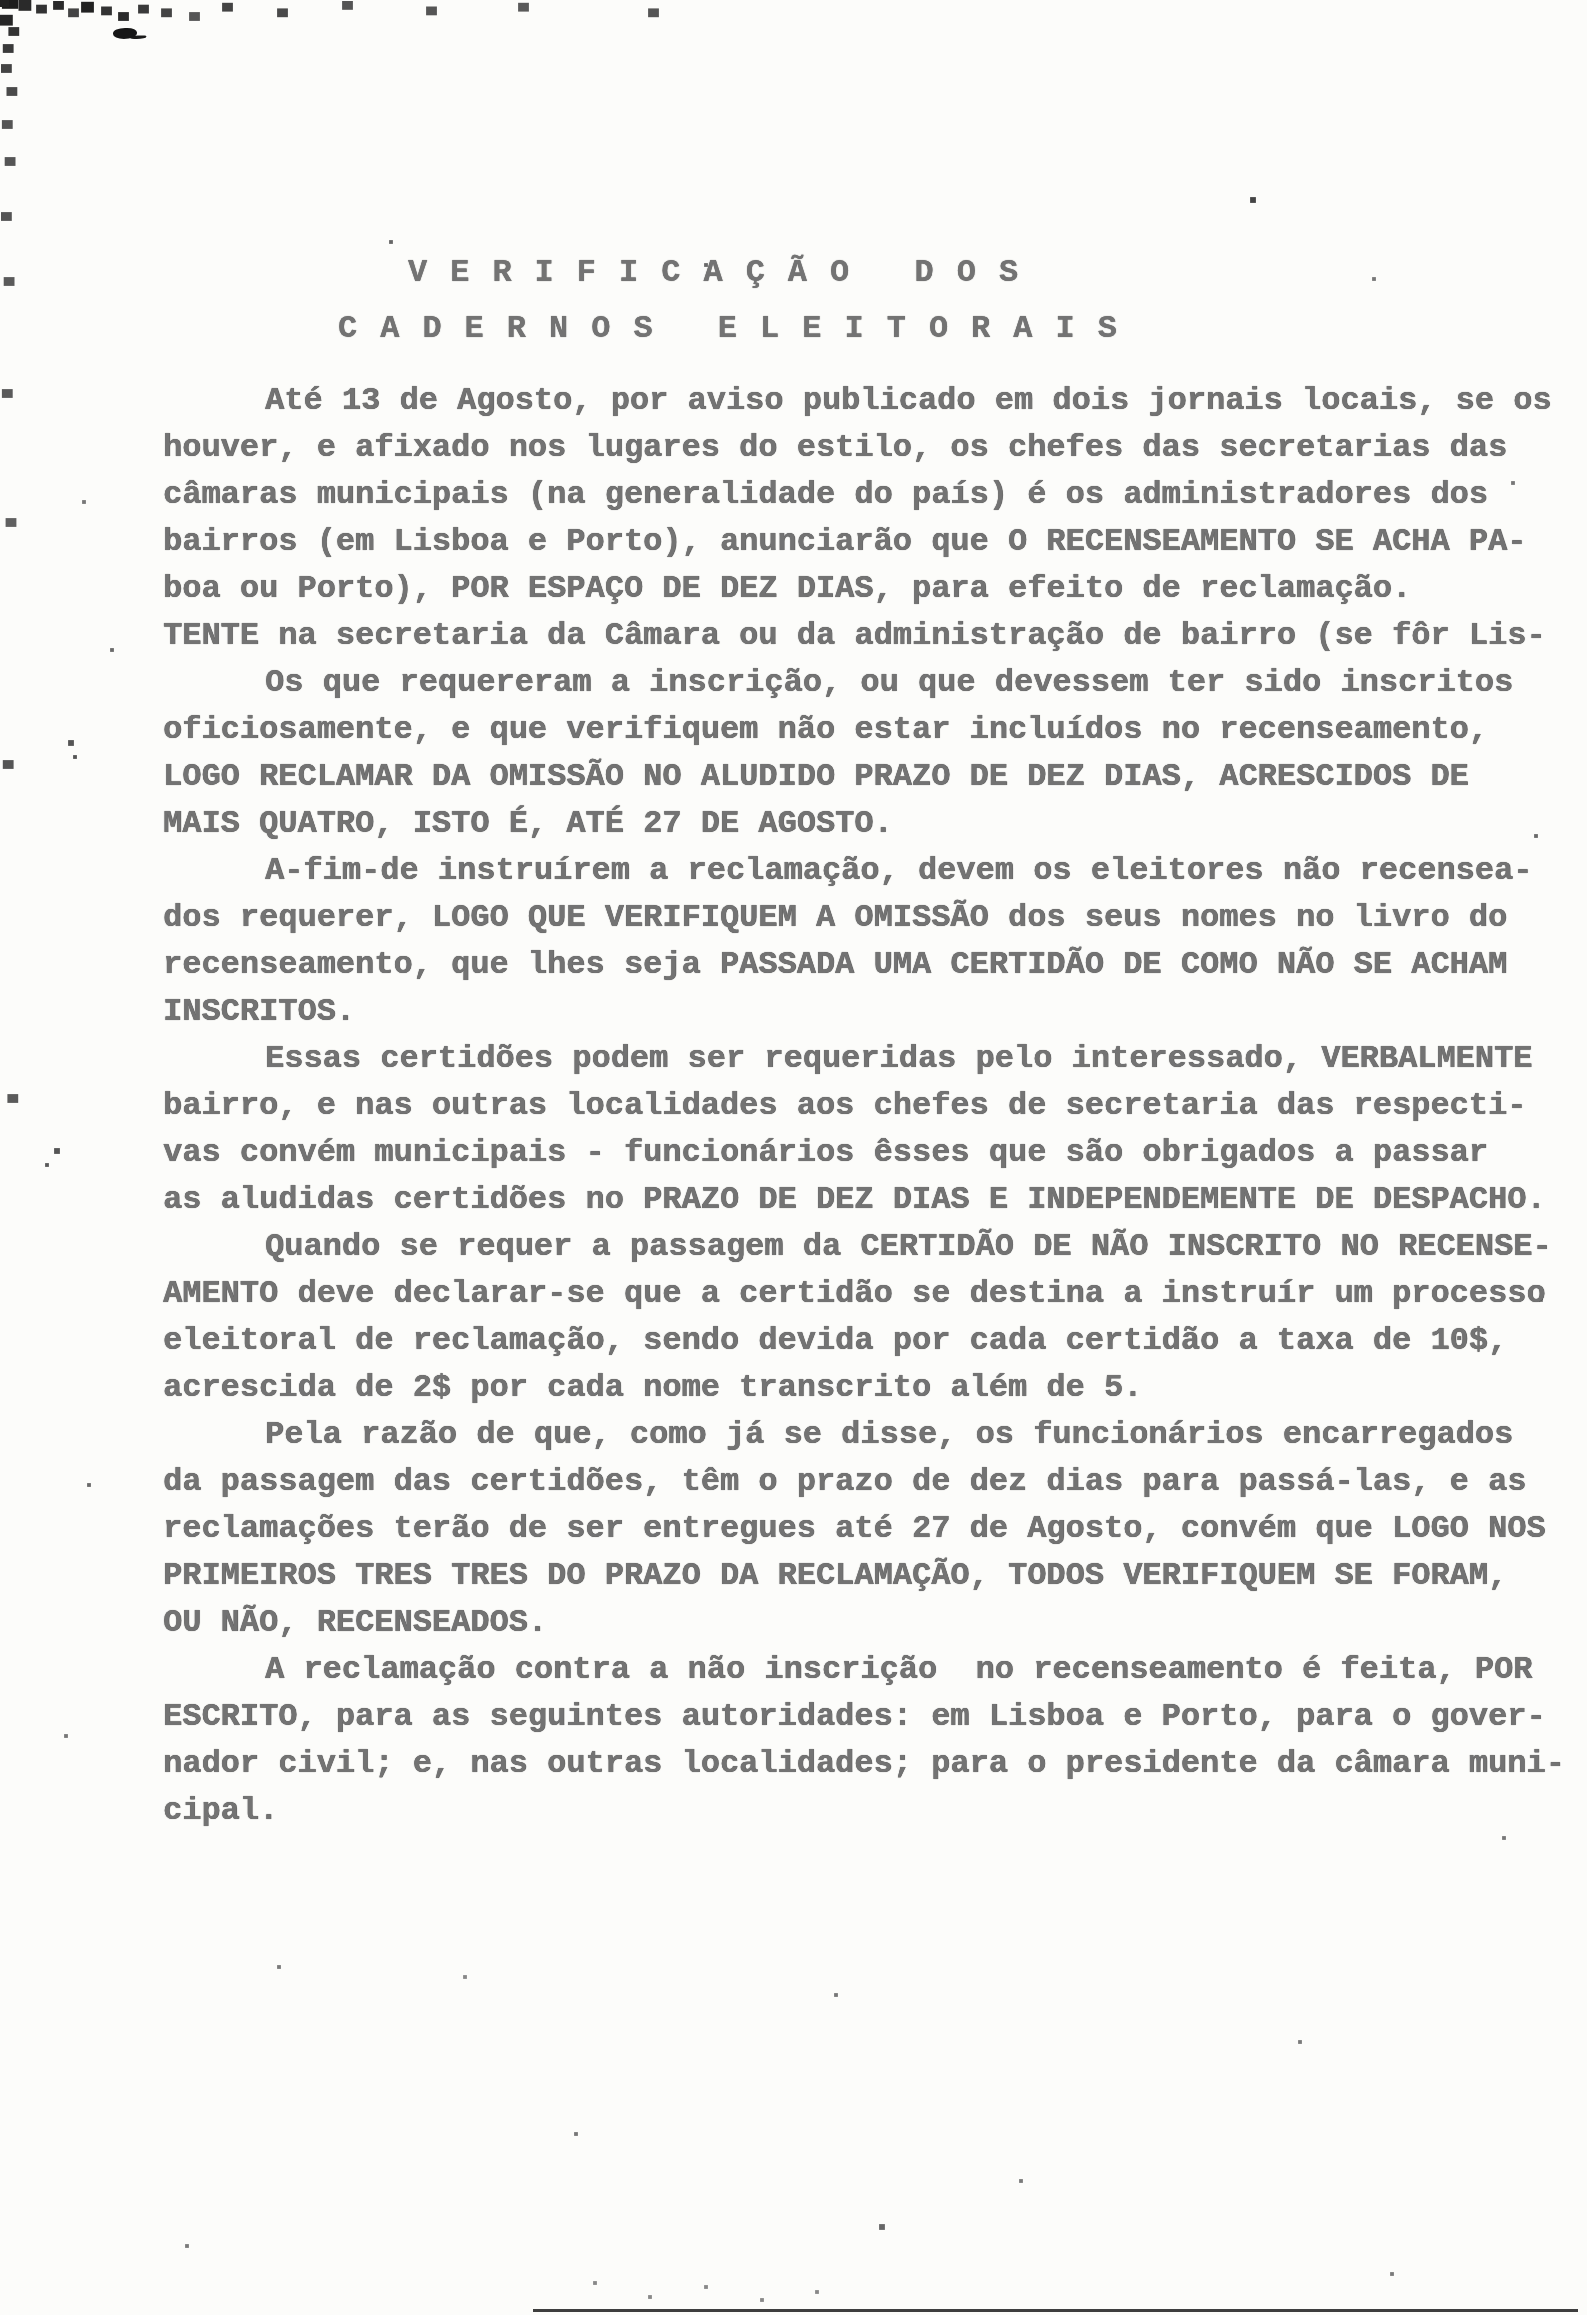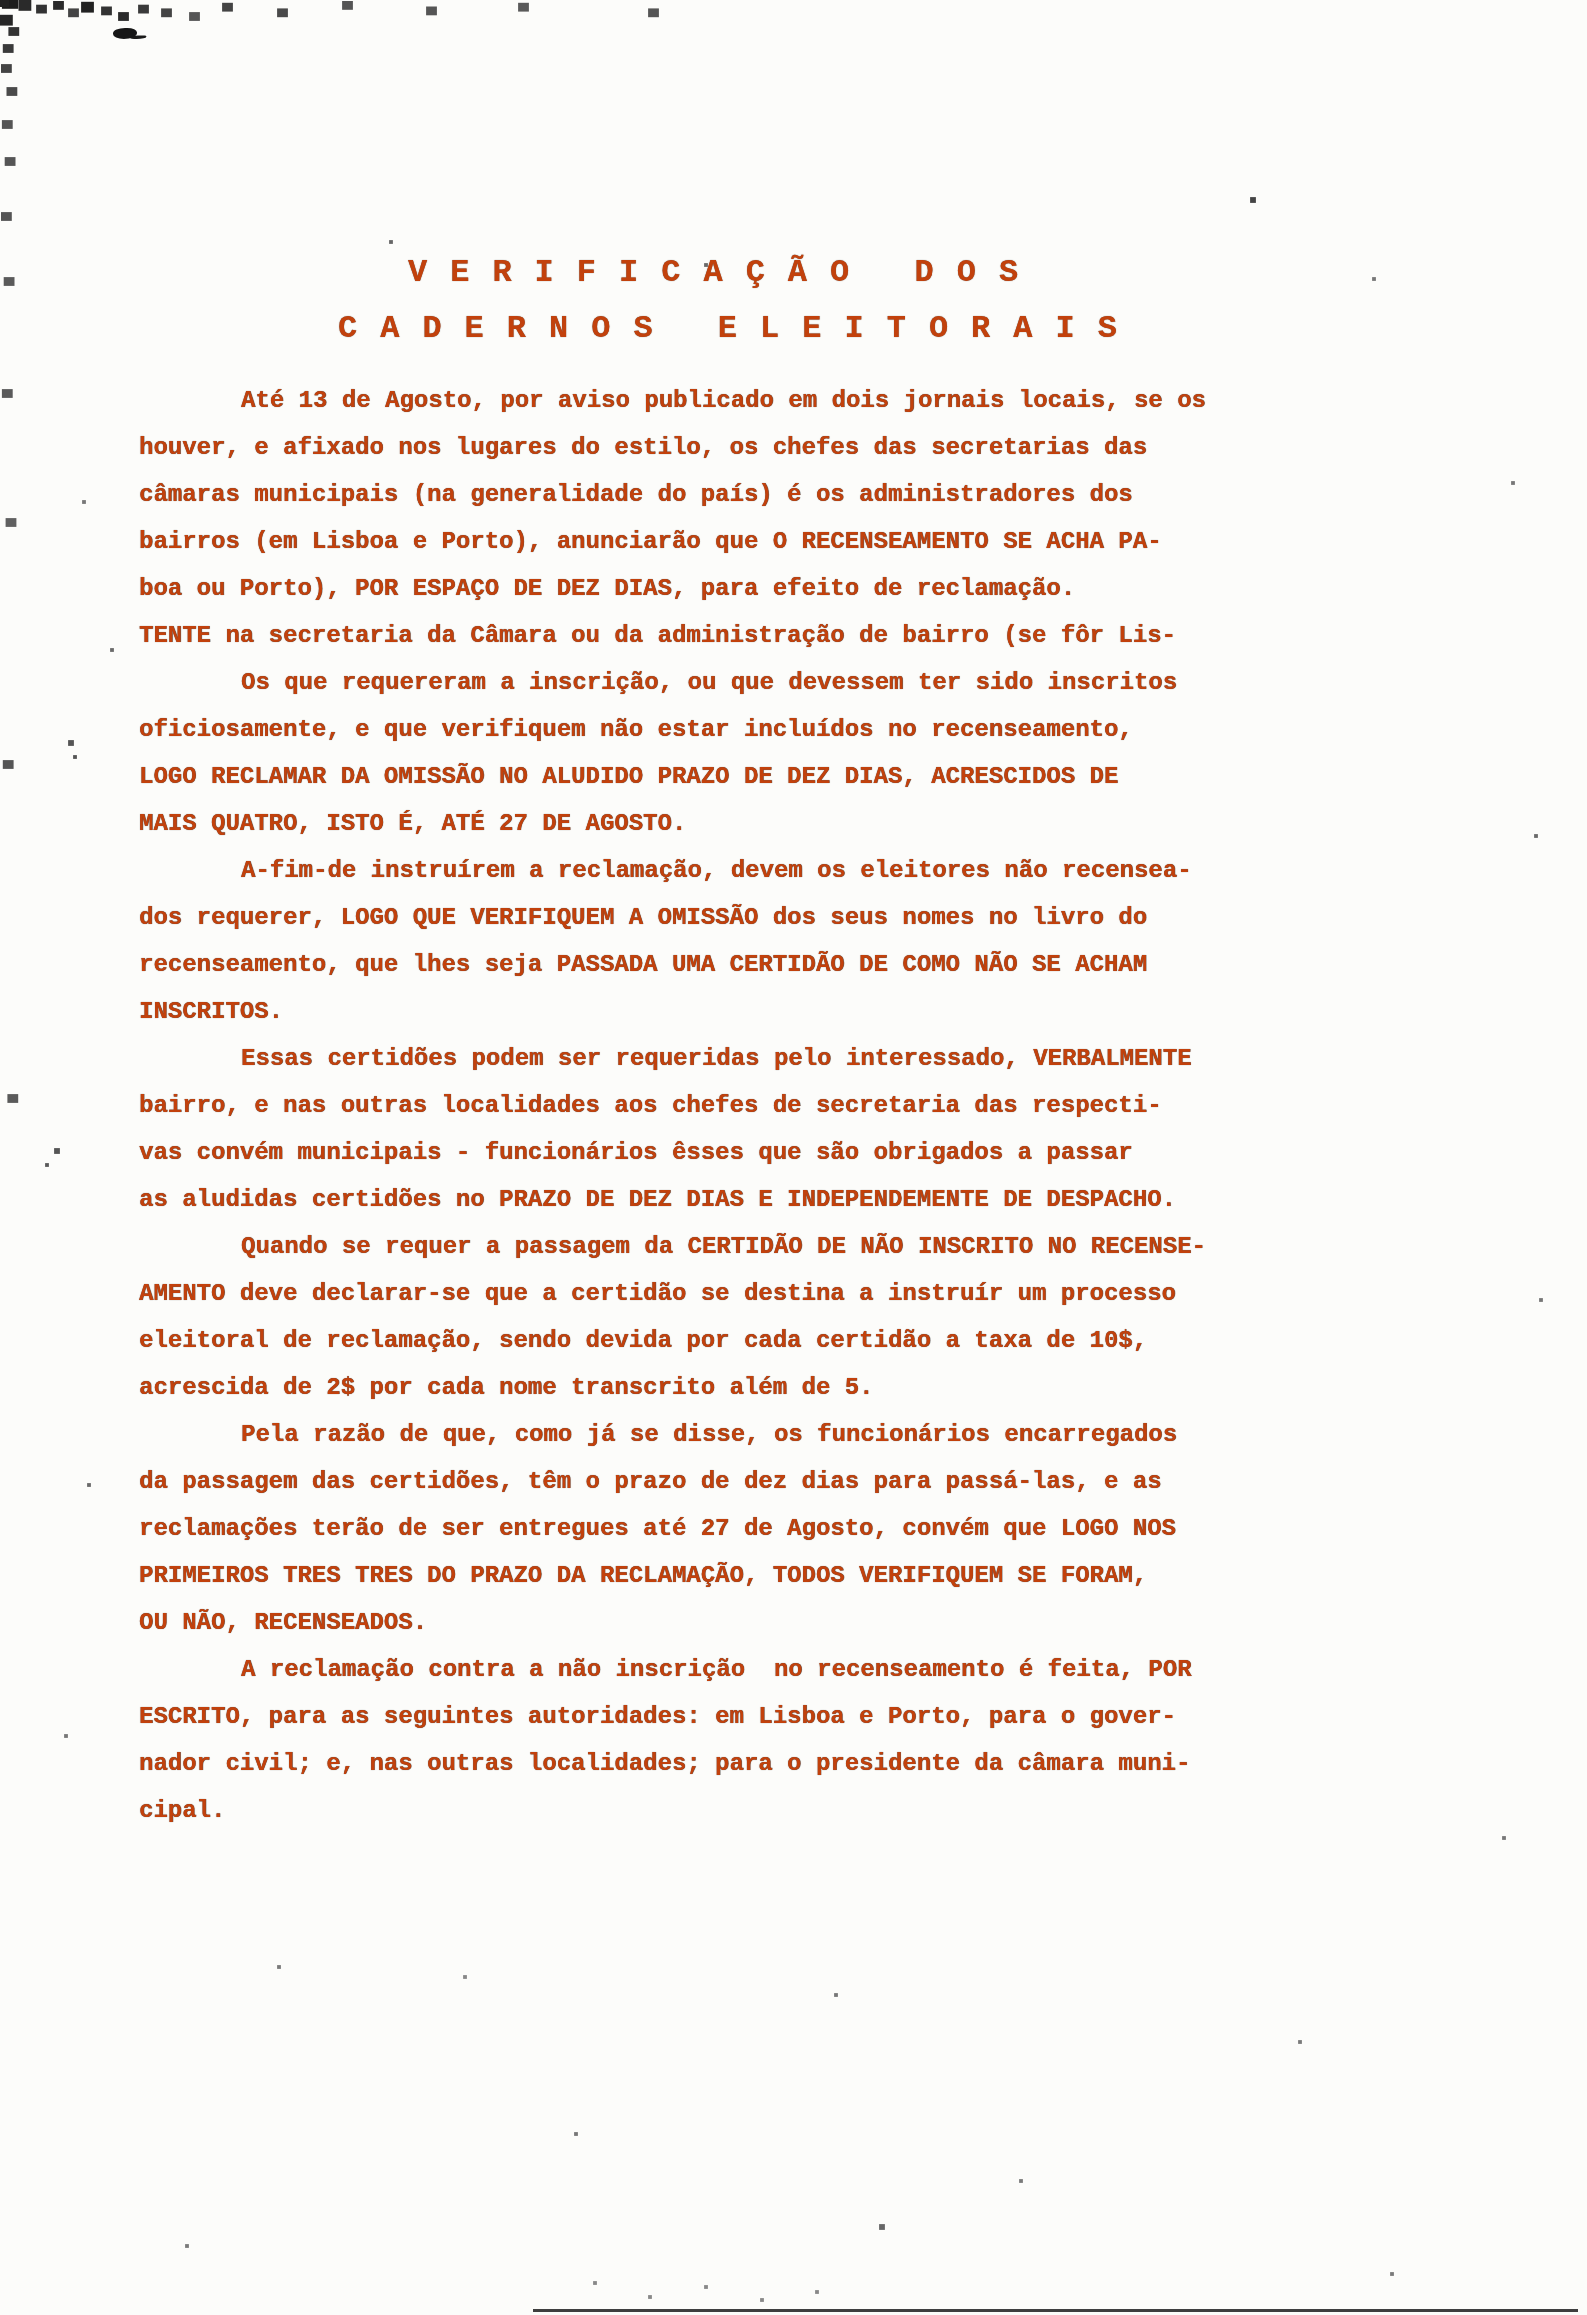--- a/index.html
+++ b/index.html
@@ -8,45 +8,46 @@
     background: #e9e9e6;
   }
   .page {
     position: relative;
     width: 1588px;
     height: 2315px;
     margin: 0 auto;
     background: #fcfcfa;
     overflow: hidden;
     font-family: "Liberation Mono", "DejaVu Sans Mono", monospace;
-    color: #c2410c;
+    color: #737373;
   }
   .content {
     position: absolute;
     left: 139px;
     top: 249px;
     width: 1428px;
   }
   .title-line {
     font-size: 32px;
     font-weight: bold;
     line-height: 48px;
     white-space: pre;
     letter-spacing: 1.9px;
     text-shadow: 0 0 0.9px rgba(25,25,25,.75);
   }
   .title-line.t1 { margin-left: 269px; }
   .title-line.t2 { margin-left: 199px; margin-top: 8px; }
   .body-block { margin-top: 24px; }
   .line {
-    font-size: 24px;
+    font-size: 32px;
     font-weight: bold;
     line-height: 47px;
     white-space: pre;
     text-shadow: 0 0 0.9px rgba(25,25,25,.7), 0.4px 0.4px 0 rgba(30,30,30,.5);
+    margin-left: 24px;
   }
   .line.first { padding-left: 102px; }
 
   
   .corner-smudge {
     position: absolute;
     left: 0; top: 0;
     width: 9.3px; height: 7.4px;
     background: #222;
     box-shadow:

